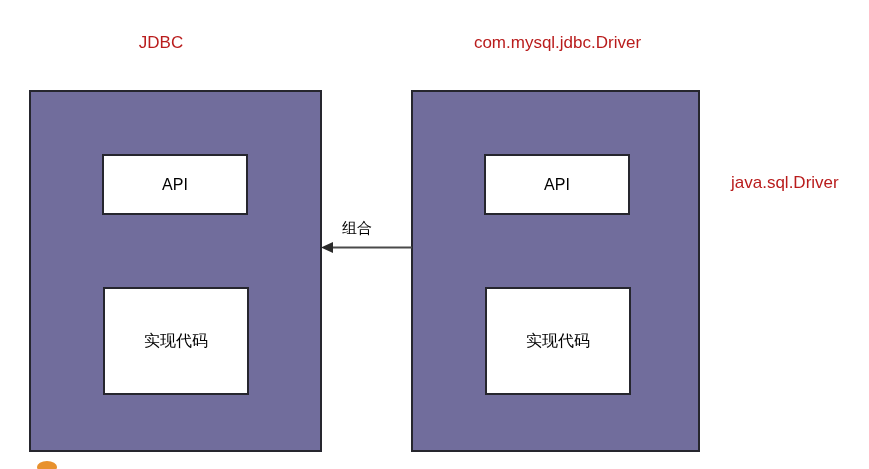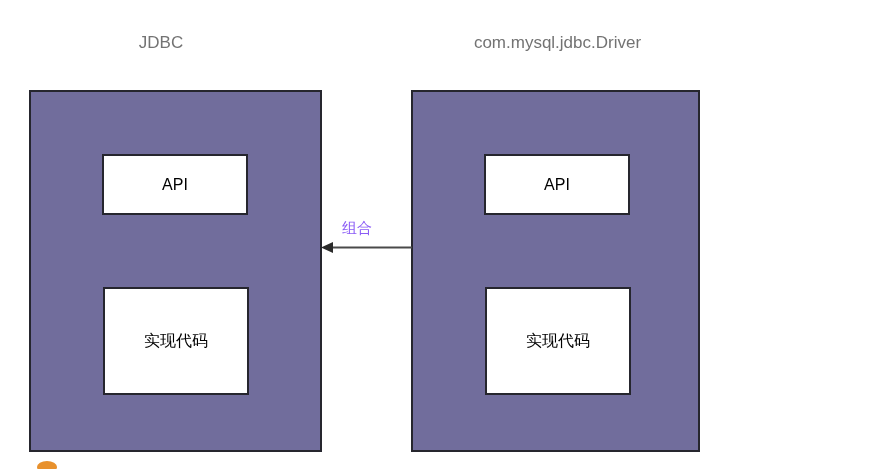--- a/index.html
+++ b/index.html
@@ -14,21 +14,21 @@
     position: relative;
     width: 869px;
     height: 469px;
     background: #ffffff;
     overflow: hidden;
   }
 
   
   .label {
     position: absolute;
-    color: #737373;
+    color: #b91c1c;
     white-space: nowrap;
     font-weight: 400;
     line-height: 1;
   }
   .title-label {
     font-size: 17px;
   }
   #title-jdbc {
     left: 0;
     top: 34px;
@@ -95,32 +95,33 @@
     left: 316px;
     top: 238px;
     width: 100px;
     height: 20px;
   }
   #arrow-label {
     position: absolute;
     left: 342px;
     top: 219px;
     font-size: 15px;
-    color: #8b5cf6;
+    color: #000000;
   }
 </style>
 </head>
 <body>
 
 <div id="canvas">
 
   <div class="label title-label" id="title-jdbc">JDBC</div>
 
   <div class="label title-label" id="title-mysql-driver">com.mysql.jdbc.Driver</div>
 
+  <div class="label" id="title-java-sql-driver">java.sql.Driver</div>
 
   <div class="panel" id="panel-jdbc">
     <div class="inner-box box-api" id="jdbc-api">API</div>
     <div class="inner-box box-impl" id="jdbc-impl">实现代码</div>
   </div>
 
   <div class="panel" id="panel-mysql">
     <div class="inner-box box-api" id="mysql-api">API</div>
     <div class="inner-box box-impl" id="mysql-impl">实现代码</div>
   </div>

